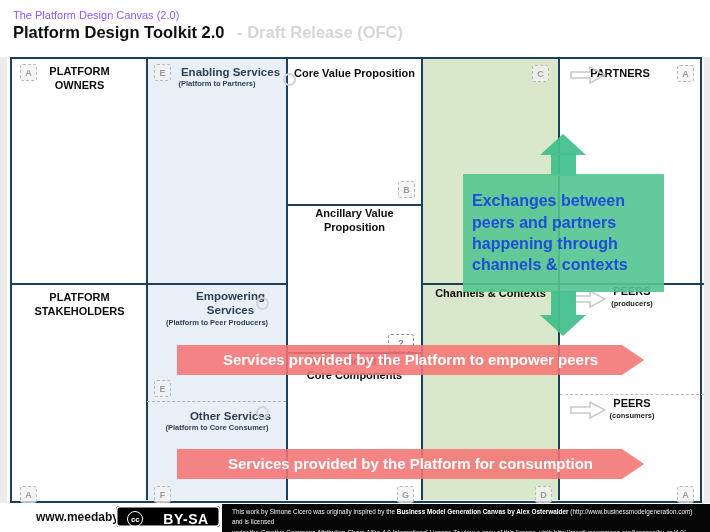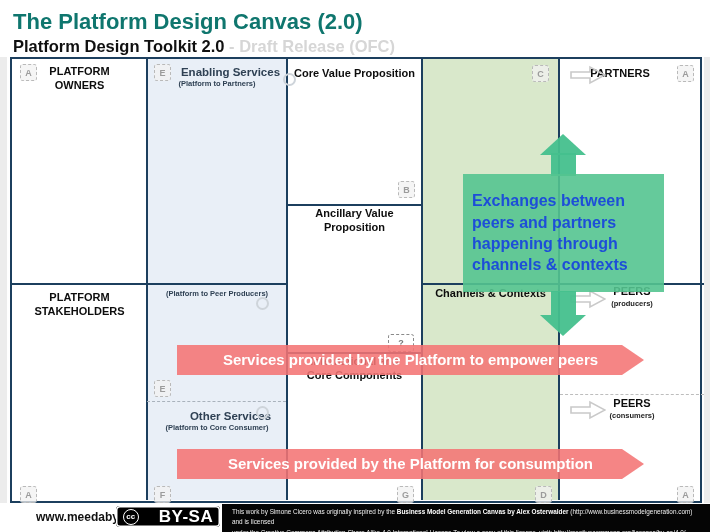--- a/index.html
+++ b/index.html
@@ -4,23 +4,23 @@
 <style>
   html,body{margin:0;padding:0;}
   body{
     width:710px;height:532px;position:relative;overflow:hidden;
     background:#ffffff;
     font-family:"Liberation Sans","DejaVu Sans",sans-serif;
     -webkit-font-smoothing:antialiased;
   }
   
   .hdr{position:absolute;left:13px;top:8px;line-height:1.28;}
-  .hdr .l1{font-size:22px;font-weight:bold;color:#0f766e;}
+  .hdr .l1{font-size:11px;font-weight:normal;color:#8b5cf6;}
   .hdr .l2{font-size:16.5px;font-weight:bold;color:#101010;}
-  .hdr .l2 .suffix{color:#d6d6d6;}
+  .hdr .l2 .suffix{color:#d6d6d6;padding-left:8px;}
   
   .edge{position:absolute;top:57px;height:446px;background:#ececec;}
   .edge.left{left:0;width:7px;}
   .edge.right{left:704px;width:6px;}
   
   .canvas{
     position:absolute;left:10px;top:57px;width:692px;height:446px;
     background:#ffffff;border:2.5px solid #1c3f5e;box-sizing:border-box;
   }
   .canvas *{box-sizing:border-box;}
@@ -64,27 +64,27 @@
     position:absolute;left:165px;width:467px;height:30px;
     background:rgba(244,116,116,.88);
     clip-path:polygon(0 0,calc(100% - 22px) 0,100% 50%,calc(100% - 22px) 100%,0 100%);
     color:#fff;font-size:15px;font-weight:bold;text-align:center;line-height:30px;
   }
   
   .site{position:absolute;left:36px;top:510px;font-size:12px;font-weight:bold;color:#111;}
   .ccbadge{
     position:absolute;left:116px;top:506px;width:104px;height:21px;background:#000;
     border-radius:4px;box-shadow:inset 0 0 0 1.5px #fff, inset 0 0 0 3px #000;
-    display:flex;align-items:center;justify-content:center;gap:20px;color:#fff;
+    display:flex;align-items:flex-end;justify-content:center;gap:20px;color:#fff;
   }
   .ccbadge .cc{
     width:14px;height:14px;border:1.6px solid #fff;border-radius:50%;
     font-size:8px;font-weight:bold;display:flex;align-items:center;justify-content:center;
   }
-  .ccbadge .bysa{font-size:17px;font-weight:bold;letter-spacing:.5px;}
+  .ccbadge .bysa{font-size:14px;font-weight:bold;letter-spacing:.5px;}
   .licbar{
     position:absolute;left:222px;top:504px;width:488px;height:28px;background:#050505;
     color:#efefef;font-size:6.4px;line-height:1.6;padding:3px 6px 0 10px;box-sizing:border-box;
   }
   .licbar b{color:#fff;}
 </style>
 </head>
 <body>
 
 <div class="hdr">
@@ -136,20 +136,21 @@
   <div class="cell" style="left:274px;top:296px;width:137px">
     <div class="t">International and</div>
     <div class="t">Core Components</div>
   </div>
 
   <div class="cell" style="left:0;top:232px;width:135px">
     <div class="t narrow">PLATFORM STAKEHOLDERS</div>
   </div>
 
   <div class="cell" style="left:135px;top:230px;width:140px">
+    <div class="t svc">Empowering Services</div>
     <div class="sub">(Platform to Peer Producers)</div>
   </div>
 
   <div class="cell" style="left:135px;top:350px;width:140px">
     <div class="t svc">Other Services</div>
     <div class="sub">(Platform to Core Consumer)</div>
   </div>
 
   <div class="cell" style="left:410px;top:228px;width:137px">
     <div class="t">Channels &amp; Contexts</div>

